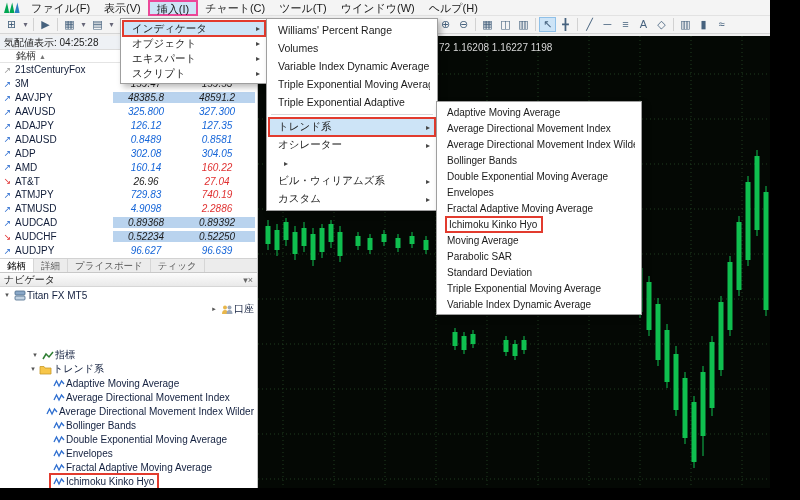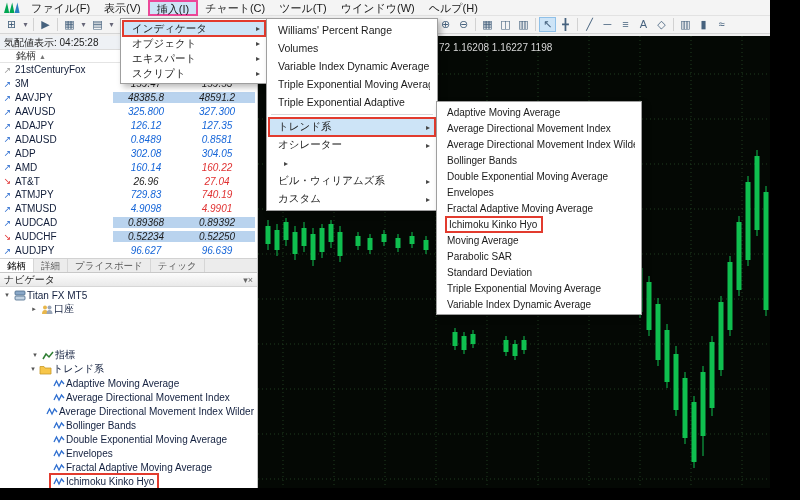--- a/index.html
+++ b/index.html
@@ -210,21 +210,21 @@
             <div class="mrow">
               <span class="dir up">↗</span>
               <span class="sym">ATMJPY</span>
               <span class="bid c-blue">729.83</span>
               <span class="ask c-red">740.19</span>
             </div>
             <div class="mrow">
               <span class="dir up">↗</span>
               <span class="sym">ATMUSD</span>
               <span class="bid c-blue">4.9098</span>
-              <span class="ask c-red">4.9901</span>
+              <span class="ask c-red">2.2886</span>
             </div>
             <div class="mrow">
               <span class="dir up">↗</span>
               <span class="sym">AUDCAD</span>
               <span class="bid c-black flash">0.89368</span>
               <span class="ask c-black flash">0.89392</span>
             </div>
             <div class="mrow">
               <span class="dir down">↘</span>
               <span class="sym">AUDCHF</span>
@@ -254,21 +254,21 @@
               <span class="tree-entry">
                 <span class="ticon">
                   <svg width="12" height="11">
                     <rect x="1" y="1" width="10" height="4" rx="1" fill="#8aa8c8" stroke="#4a6a8a" stroke-width="0.8"></rect>
                     <rect x="1" y="6" width="10" height="4" rx="1" fill="#c2d2e2" stroke="#4a6a8a" stroke-width="0.8"></rect>
                   </svg>
                 </span>
                 <span class="tlabel">Titan FX MT5</span>
               </span>
             </div>
-            <div class="trow" style="padding-left: 29px;">
+            <div class="trow" style="padding-left: 29px; justify-content: flex-end;">
               <span class="texp">▸</span>
               <span class="tree-entry">
                 <span class="ticon">
                   <svg width="12" height="11">
                     <circle cx="4" cy="3.5" r="2" fill="#e8b64a"></circle>
                     <path d="M1 10 Q1 6 4 6 Q7 6 7 10 Z" fill="#e8b64a"></path>
                     <circle cx="8.5" cy="3.5" r="2" fill="#9aa6b8"></circle>
                     <path d="M5.5 10 Q5.5 6 8.5 6 Q11.5 6 11.5 10 Z" fill="#9aa6b8"></path>
                   </svg>
                 </span>

